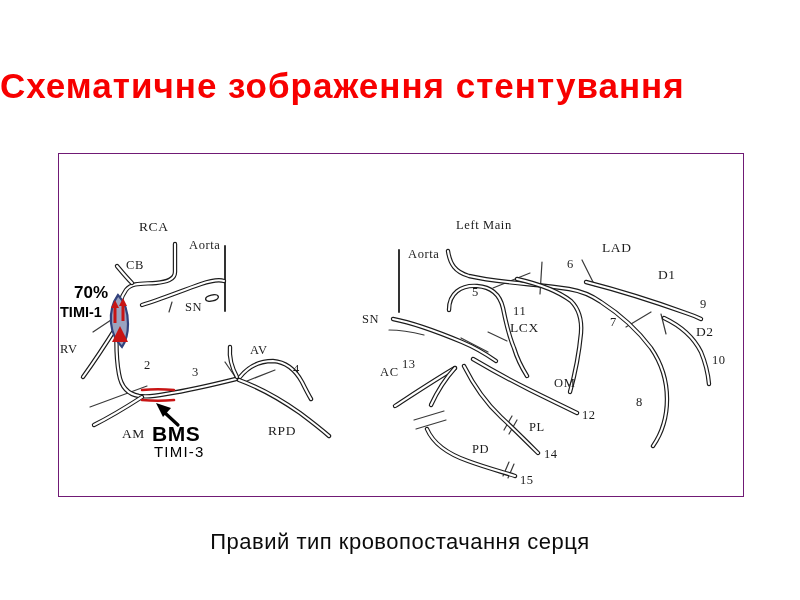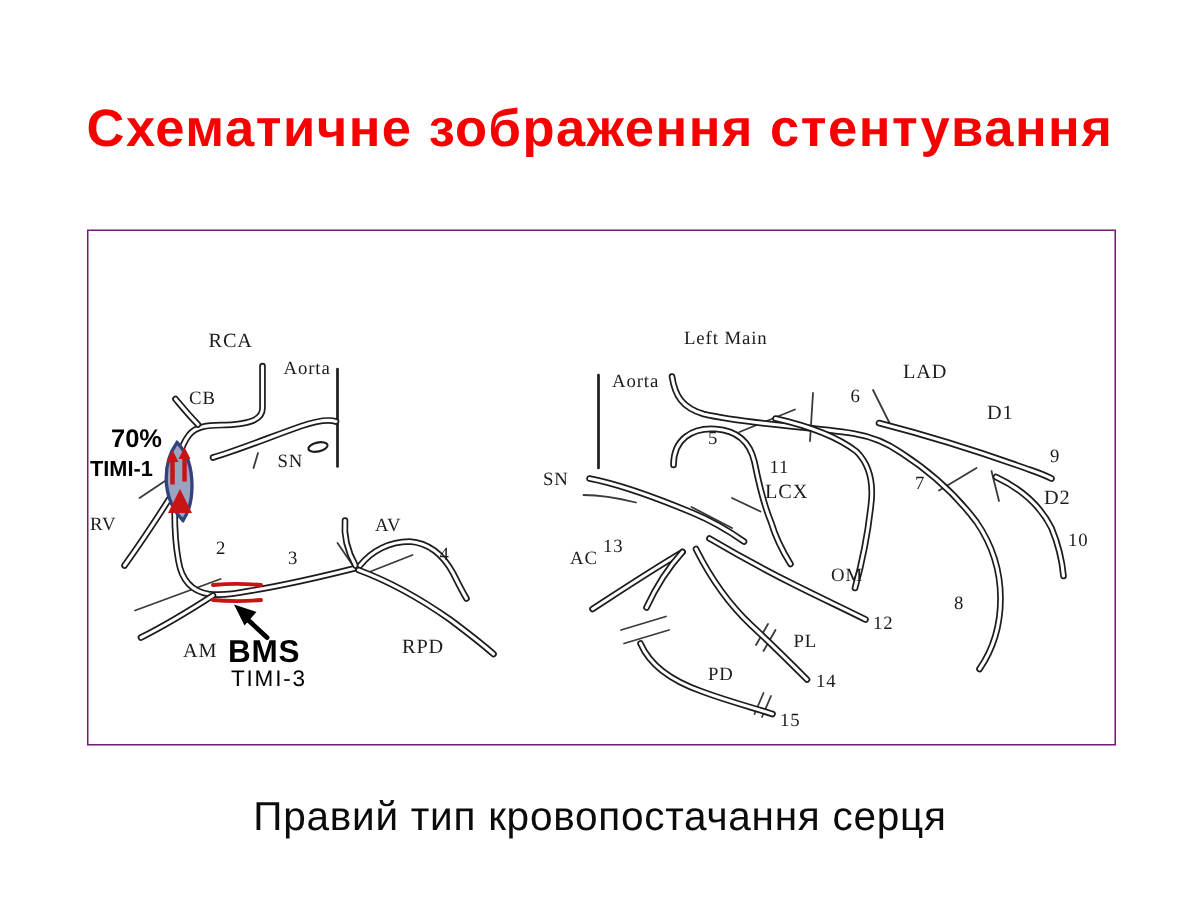--- a/index.html
+++ b/index.html
@@ -1,31 +1,31 @@
 <!DOCTYPE html>
 <html><head>
 <meta charset="utf-8">
 <style>
   html,body{margin:0;padding:0;}
   body{
     width:800px;height:600px;background:#ffffff;position:relative;
     font-family:"Liberation Sans",sans-serif;overflow:hidden;
   }
   .slide-title{
-    position:absolute;left:0;top:66px;width:800px;text-align:center;
+    position:absolute;left:0;top:66px;width:800px;
     font-weight:bold;font-size:35px;letter-spacing:1px;color:#f70000;
     white-space:nowrap;
   }
   .diagram-frame{
     position:absolute;left:58px;top:153px;width:684px;height:342px;
     border:1px solid #701a75;background:#ffffff;
   }
   .caption{
     position:absolute;left:0;top:529px;width:800px;text-align:center;
-    font-size:27px;color:#0b0b0b;letter-spacing:0.5px;white-space:nowrap;
+    font-size:22px;color:#0b0b0b;letter-spacing:0.5px;white-space:nowrap;
   }
   svg{display:block;}
   
   .vo{fill:none;stroke:#1c1c1c;stroke-width:4.4;stroke-linecap:round;stroke-linejoin:round;}
   .vi{fill:none;stroke:#ffffff;stroke-width:2.1;stroke-linecap:round;stroke-linejoin:round;}
   .sl{fill:none;stroke:#1c1c1c;stroke-width:1.8;stroke-linecap:round;}
   .tk{fill:none;stroke:#3a3a3a;stroke-width:1.2;stroke-linecap:round;}
   .lbl{font-family:"Liberation Serif",serif;font-size:12.5px;fill:#1c1c1c;letter-spacing:0.6px;}
   .lbl13{font-size:13.5px;}
   .ann{font-family:"Liberation Sans",sans-serif;fill:#000;}

